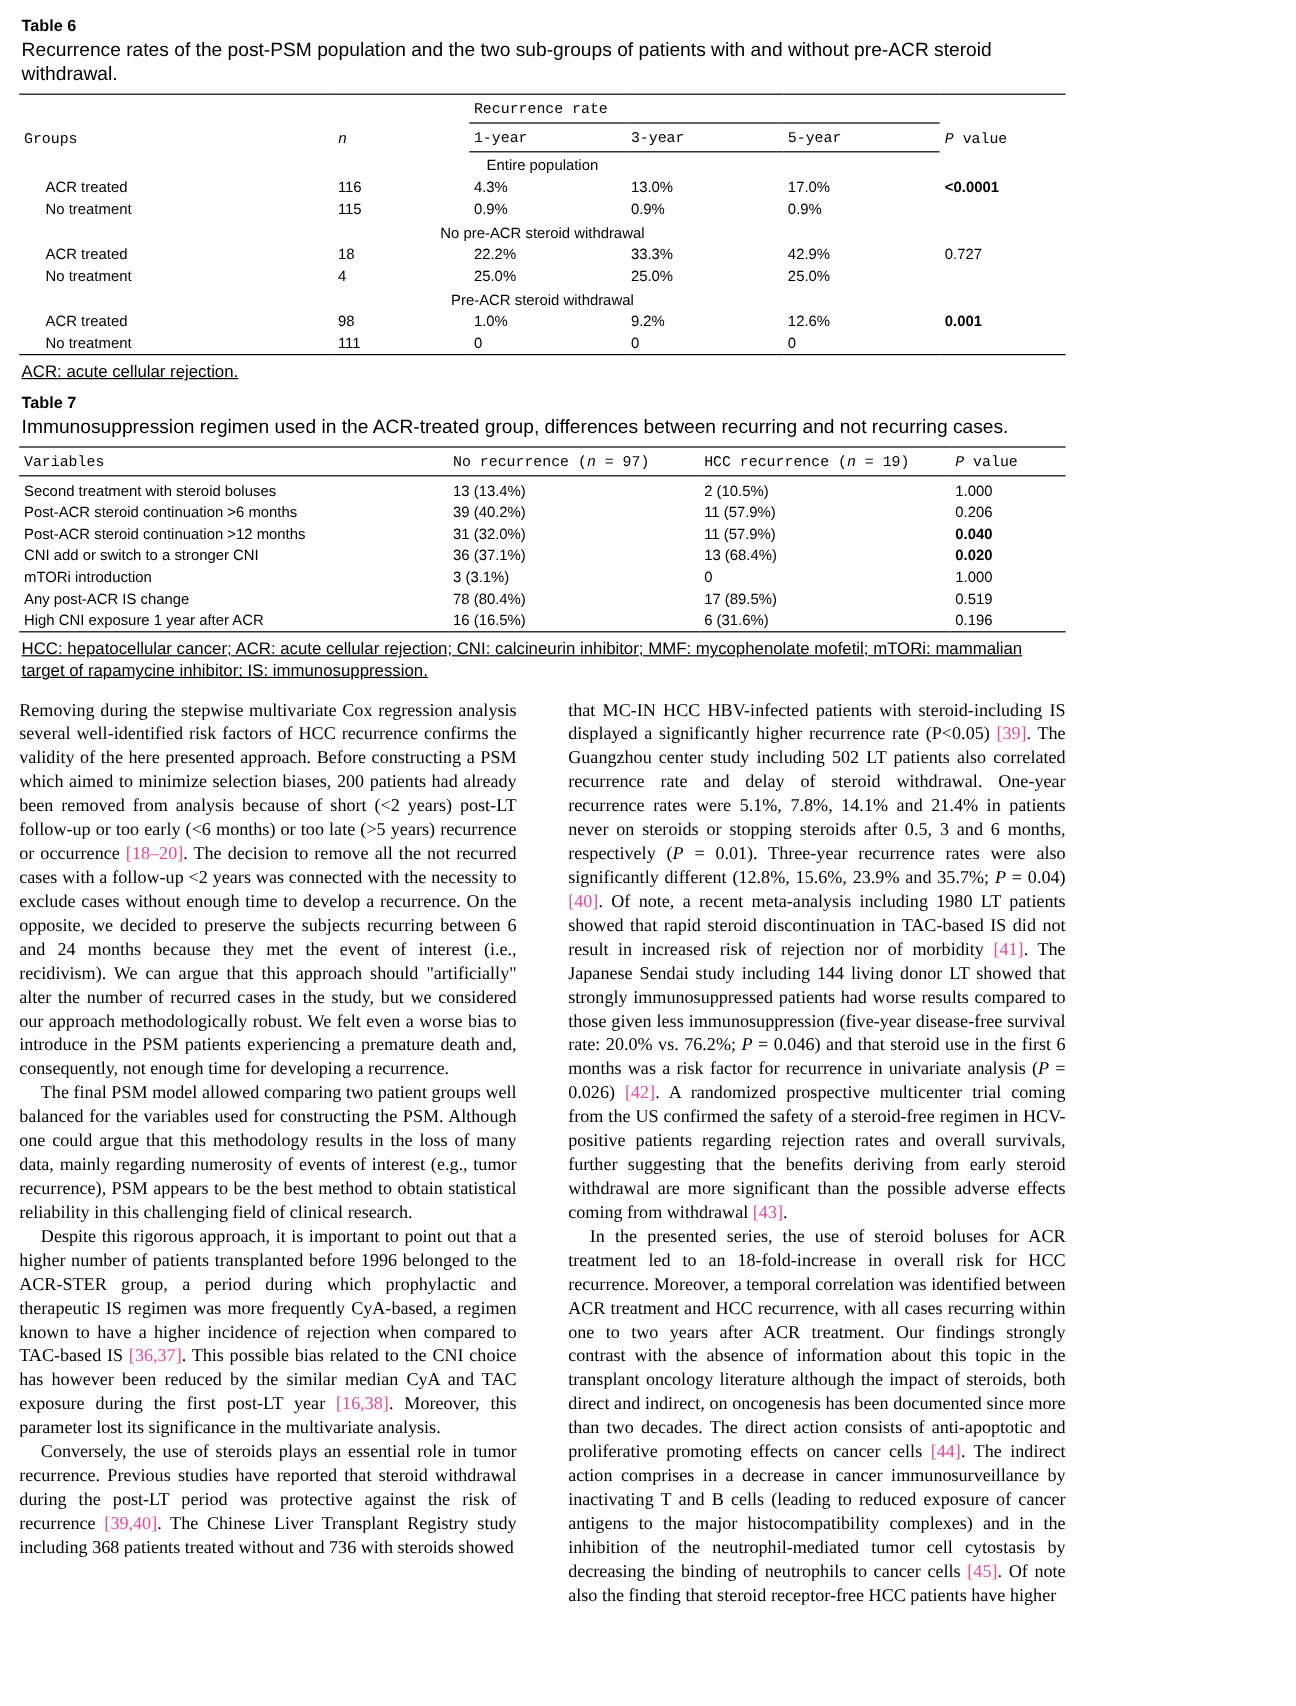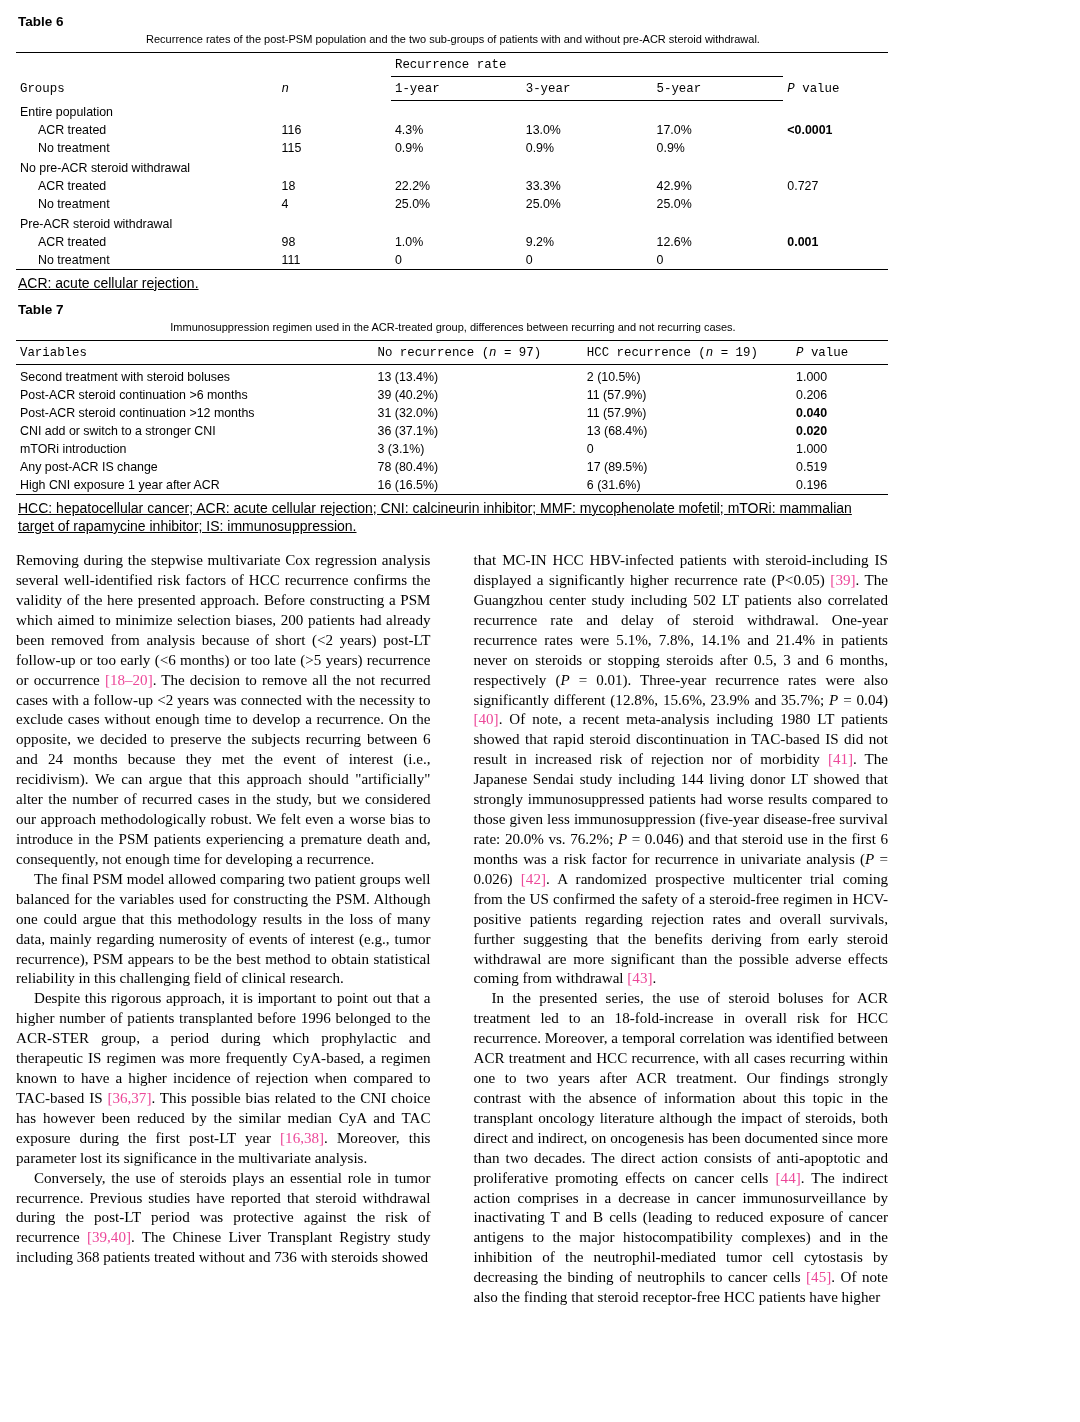--- a/index.html
+++ b/index.html
@@ -24,24 +24,23 @@
   
   .table-block { margin-bottom: 4px; }
   .table-title {
     font-family: "Liberation Sans", sans-serif;
     font-weight: bold;
     font-size: 13.5px;
     margin: 0 0 4px 2px;
   }
   .table-caption {
     font-family: "Liberation Sans", sans-serif;
-    font-size: 11px;
+    font-size: 16px;
     margin: 0 0 5px 2px;
     line-height: 1.25;
-    text-align: center;
   }
   table {
     border-collapse: collapse;
     width: 100%;
     font-family: "Liberation Sans", sans-serif;
     font-size: 12.4px;
   }
   table td, table th {
     padding: 2px 4px;
     text-align: left;
@@ -49,21 +48,21 @@
     vertical-align: bottom;
   }
   .rule-top td, .rule-top th { border-top: 1px solid #000; }
   .rule-bot td, .rule-bot th { border-bottom: 1px solid #000; }
   .hdr-cell { padding-top: 5px; padding-bottom: 4px; font-family: Liberation Mono, monospace; }
   .sub-rule {
     border-bottom: 1px solid #000;
   }
   .bold { font-weight: bold; }
   .indent { padding-left: 22px; }
-  .group-row td { padding-top: 4px; }
+  .group-row td { padding-top: 4px; text-align: center; }
   .table-foot {
     font-family: "Liberation Sans", sans-serif;
     font-size: 14px;
     margin: 4px 0 0 2px;
     line-height: 1.3;
     text-decoration: underline;
   }
   .spacer-6 { height: 6px; }
 
   

